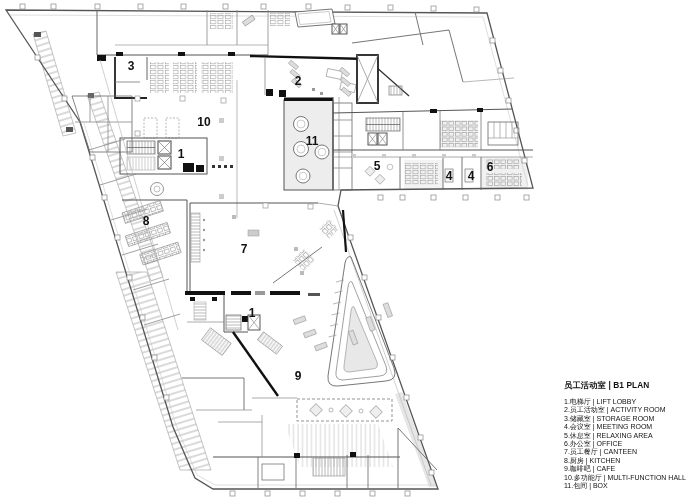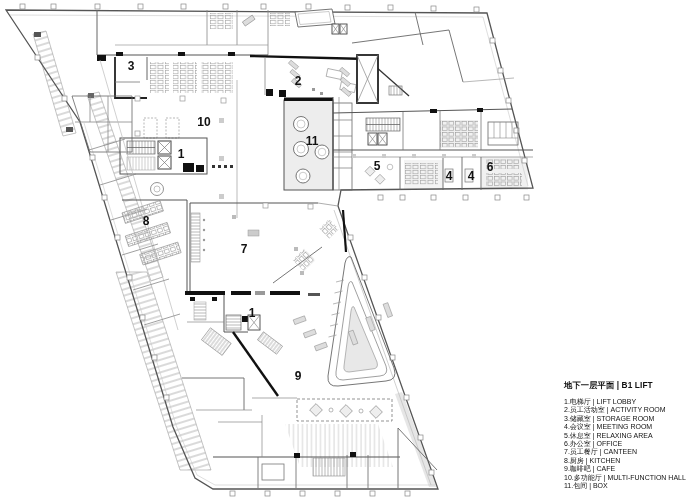--- a/index.html
+++ b/index.html
@@ -428,21 +428,21 @@
         <text x="471" y="176" text-anchor="middle" dominant-baseline="central" class="room-num">4</text>
         <text x="490" y="167" text-anchor="middle" dominant-baseline="central" class="room-num">6</text>
         <text x="146" y="221" text-anchor="middle" dominant-baseline="central" class="room-num">8</text>
         <text x="244" y="249" text-anchor="middle" dominant-baseline="central" class="room-num">7</text>
         <text x="252" y="313" text-anchor="middle" dominant-baseline="central" class="room-num">1</text>
         <text x="298" y="376" text-anchor="middle" dominant-baseline="central" class="room-num">9</text>
       </g>
 </svg>
 
 <div class="legend">
-  <div class="legend-title">地下一层平面 | B1 LIFT</div>
+  <div class="legend-title">员工活动室 | B1 PLAN</div>
   <div id="legend-items">
         <div class="legend-item">1.电梯厅 | LIFT LOBBY</div>
         <div class="legend-item">2.员工活动室 | ACTIVITY ROOM</div>
         <div class="legend-item">3.储藏室 | STORAGE ROOM</div>
         <div class="legend-item">4.会议室 | MEETING ROOM</div>
         <div class="legend-item">5.休息室 | RELAXING AREA</div>
         <div class="legend-item">6.办公室 | OFFICE</div>
         <div class="legend-item">7.员工餐厅 | CANTEEN</div>
         <div class="legend-item">8.厨房 | KITCHEN</div>
         <div class="legend-item">9.咖啡吧 | CAFE</div>

